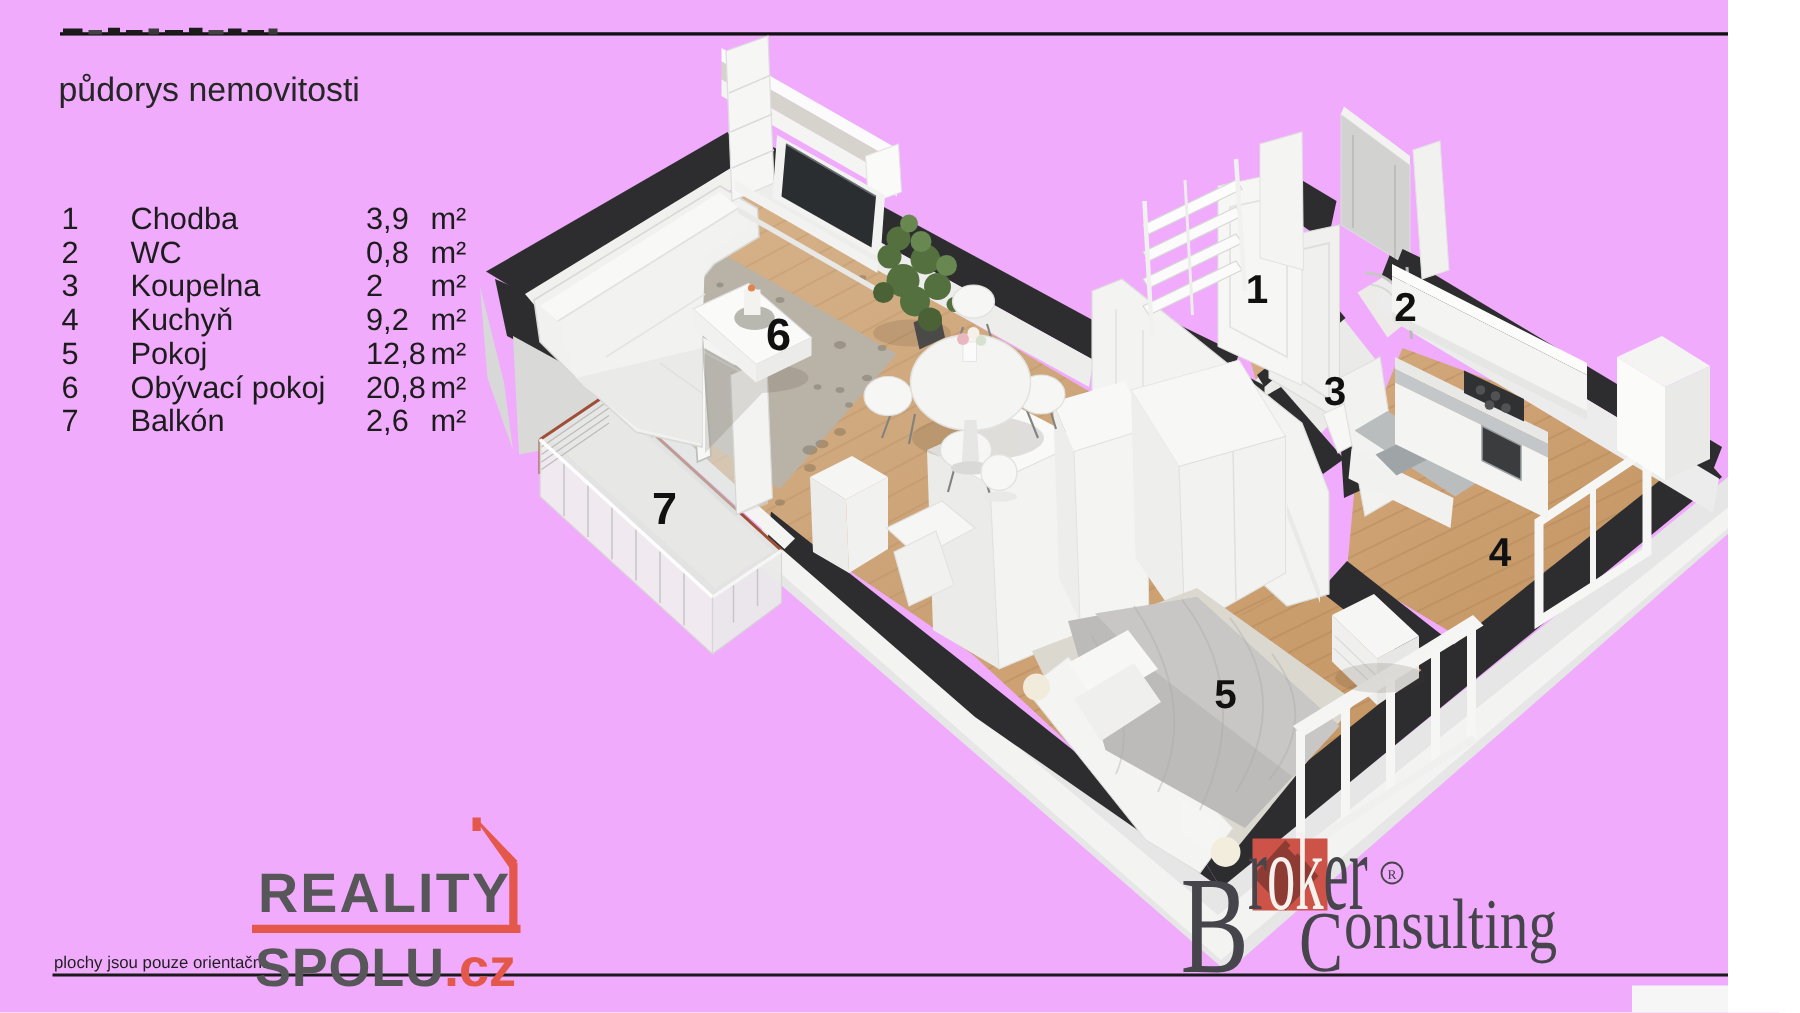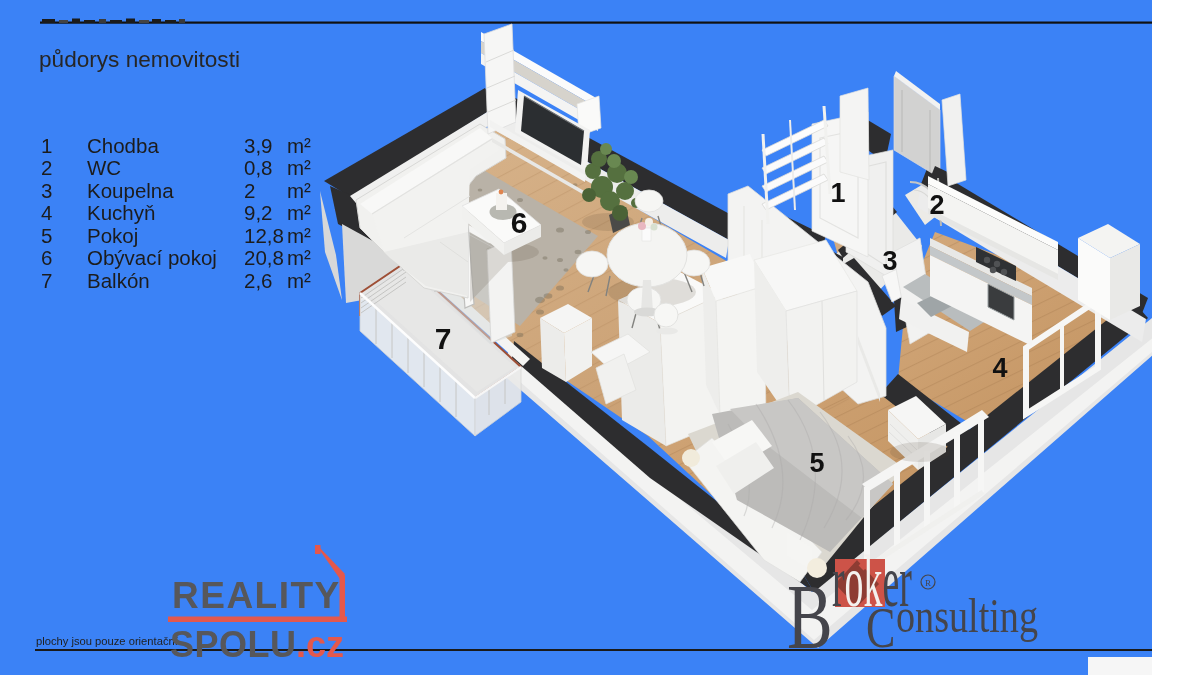--- a/index.html
+++ b/index.html
@@ -1,16 +1,16 @@
 <!DOCTYPE html>
 <html><head>
 <meta charset="utf-8">
 <style>
   html,body{margin:0;padding:0;background:#fff;}
-  #page{position:relative;width:1152px;height:675px;overflow:hidden;font-family:"Liberation Sans",sans-serif;background:#3b82f6;}
+  #page{position:relative;width:1152px;height:675px;overflow:hidden;font-family:"Liberation Sans",sans-serif;background:#f0abfc;}
   svg{position:absolute;left:0;top:0;}
 </style>
 </head>
 <body>
 <div id="page">
 <svg width="1200" height="675" viewBox="0 0 1200 675">
 <defs>
   <linearGradient id="woodA" x1="0" y1="0" x2="1" y2="1">
     <stop offset="0" stop-color="#d9b68e"></stop>
           <stop offset="1" stop-color="#c69a6c"></stop>

